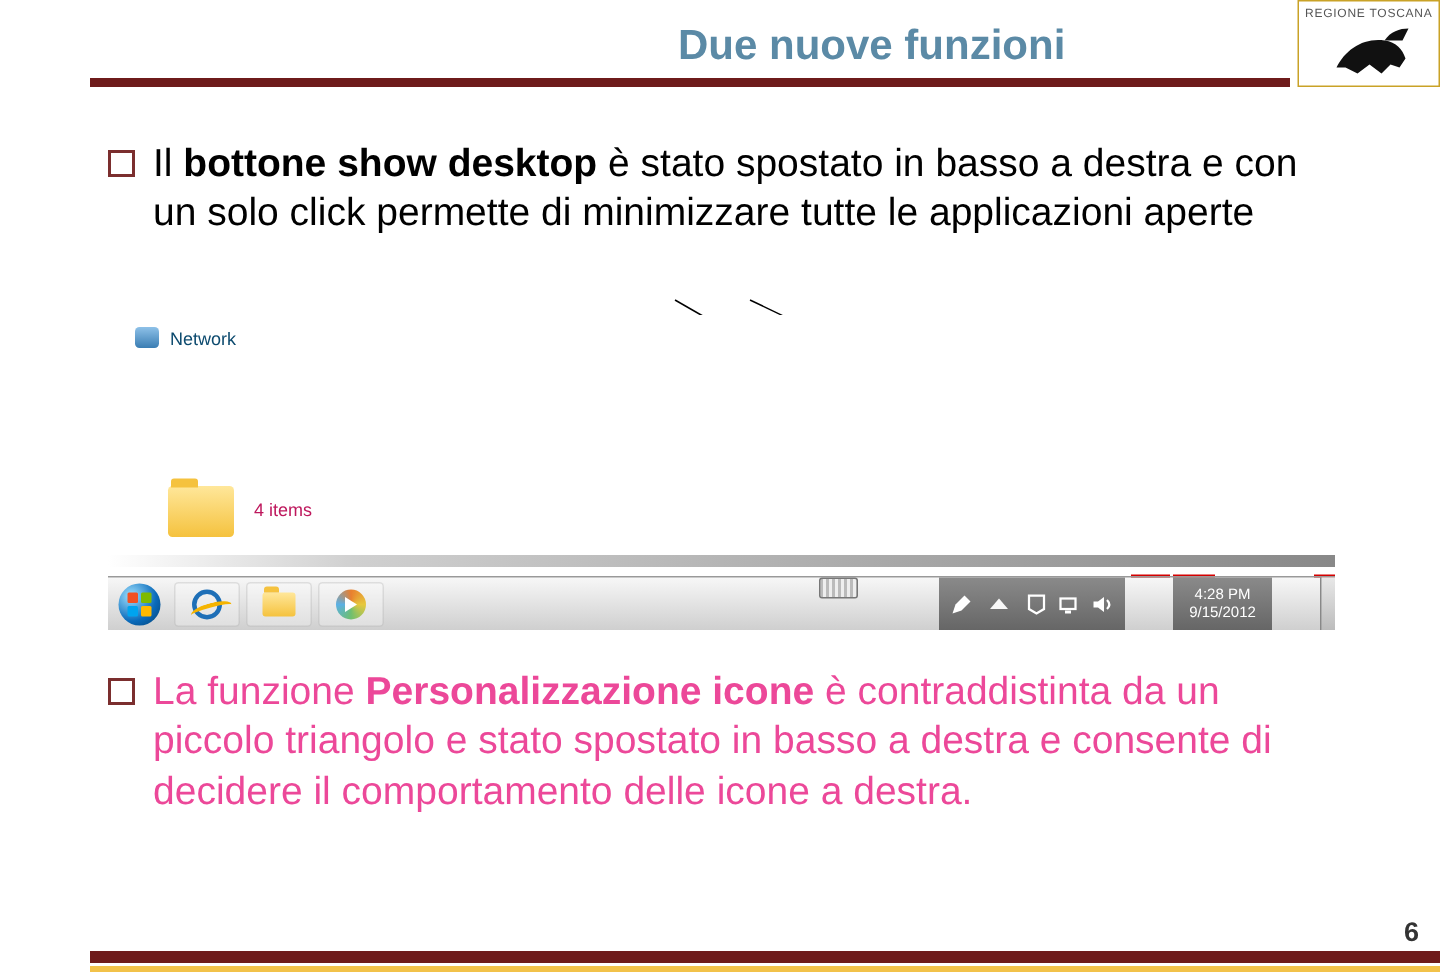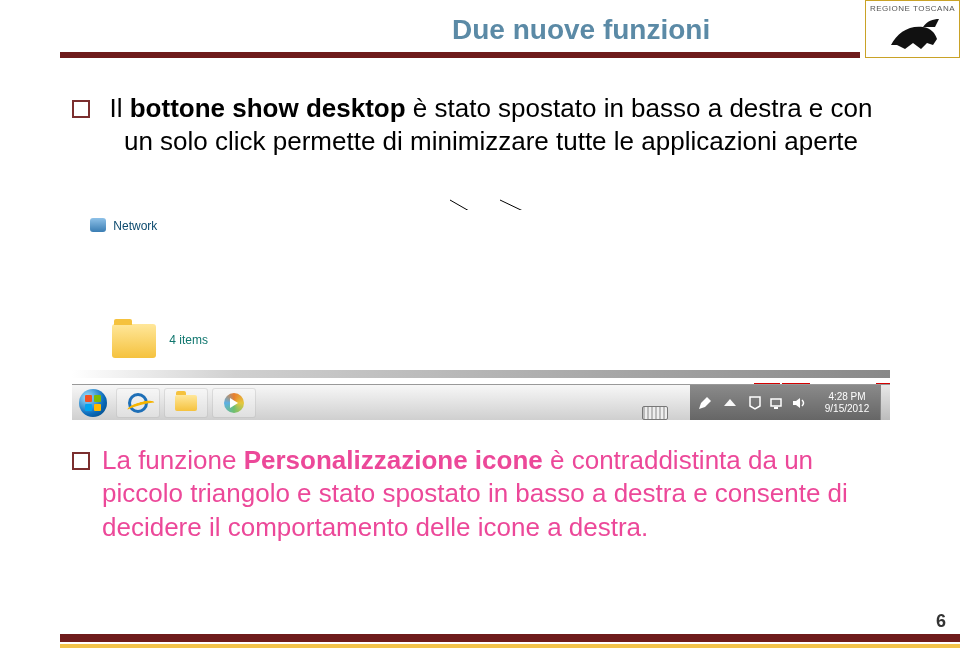--- a/index.html
+++ b/index.html
@@ -60,21 +60,20 @@
   
   .content {
     position: absolute;
     left: 72px;
     top: 92px;
     right: 80px;
     font-size: 26px;
     color: #000;
     line-height: 1.28;
     font-family: Verdana, sans-serif;
-    text-align: center;
   }
   .bullet {
     padding-left: 30px;
     position: relative;
     margin-bottom: 16px;
   }
   .bullet::before {
     content: "";
     position: absolute;
     left: 0;
@@ -120,21 +119,21 @@
     background: linear-gradient(#8ec1e8,#3a7db3);
     border-radius: 3px;
     vertical-align: -2px;
     margin-right: 4px;
   }
   .shot .folder {
     position: absolute;
     left: 40px;
     top: 114px;
     font-size: 12px;
-    color: #0f766e;
+    color: #be185d;
   }
   .shot .folder-icon {
     display: inline-block;
     width: 44px;
     height: 34px;
     background: linear-gradient(#ffe79a,#f5c23e);
     border-radius: 3px;
     position: relative;
     vertical-align: middle;
     margin-right: 10px;
@@ -228,21 +227,22 @@
     border-left:8px solid #fff;
     border-top:5px solid transparent;
     border-bottom:5px solid transparent;
   }
 
   
   .tray {
     position: absolute;
     right: 0; top: 0; height: 100%;
     display: flex;
-    align-items: flex-end;
+    align-items: flex-start;
+    gap: 32px;
   }
   .kbd-icon {
     width: 26px; height: 14px;
     border: 1px solid #777;
     border-radius: 2px;
     margin-right: 22px;
     background: repeating-linear-gradient(90deg,#bbb 0 2px,#eee 2px 4px);
   }
   .tri-up {
     width:0; height:0;

